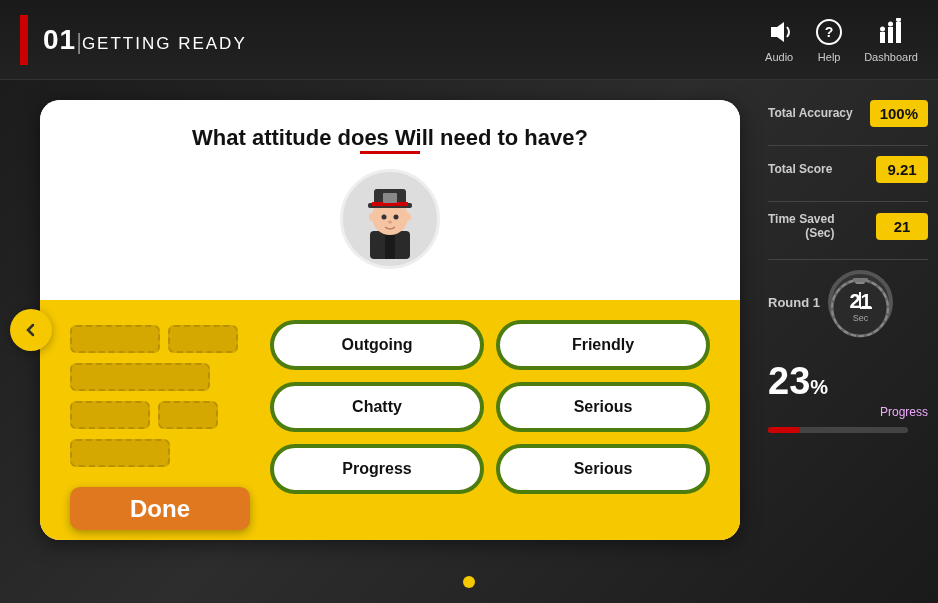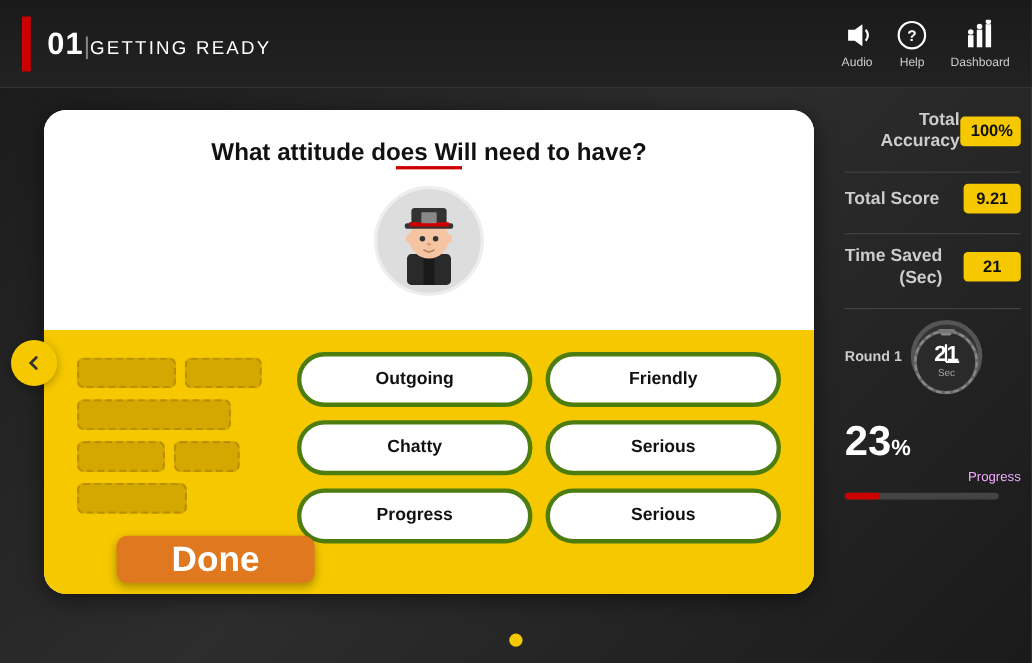--- a/index.html
+++ b/index.html
@@ -225,26 +225,25 @@
       position: absolute;
       bottom: 25px;
       left: 60px;
       width: 180px;
       height: 50px;
       background: #e07820;
       border-radius: 10px;
       display: flex;
       align-items: center;
       justify-content: center;
-      font-size: 32px;
+      font-size: 24px;
       font-weight: 900;
       color: white;
       cursor: pointer;
       box-shadow: 0 3px 8px rgba(0,0,0,0.3);
-      margin-left: 36px;
     }
 
     
     .page-dot {
       position: absolute;
       bottom: 15px;
       left: 50%;
       transform: translateX(-50%);
       width: 12px;
       height: 12px;
@@ -263,21 +262,21 @@
 
     .stat-row {
       display: flex;
       align-items: center;
       justify-content: space-between;
       margin-bottom: 18px;
     }
 
     .stat-label {
       color: #ccc;
-      font-size: 16px;
+      font-size: 12px;
       font-weight: 600;
       text-align: right;
       line-height: 1.2;
     }
 
     .stat-value {
       background: #f5c800;
       color: #111;
       font-size: 15px;
       font-weight: 900;

